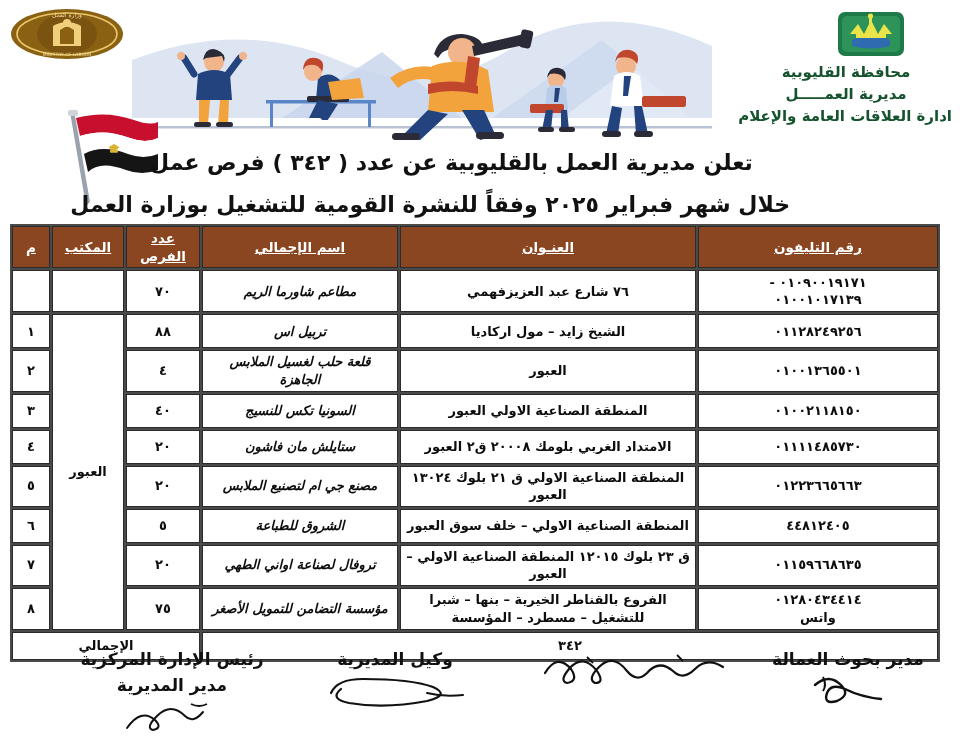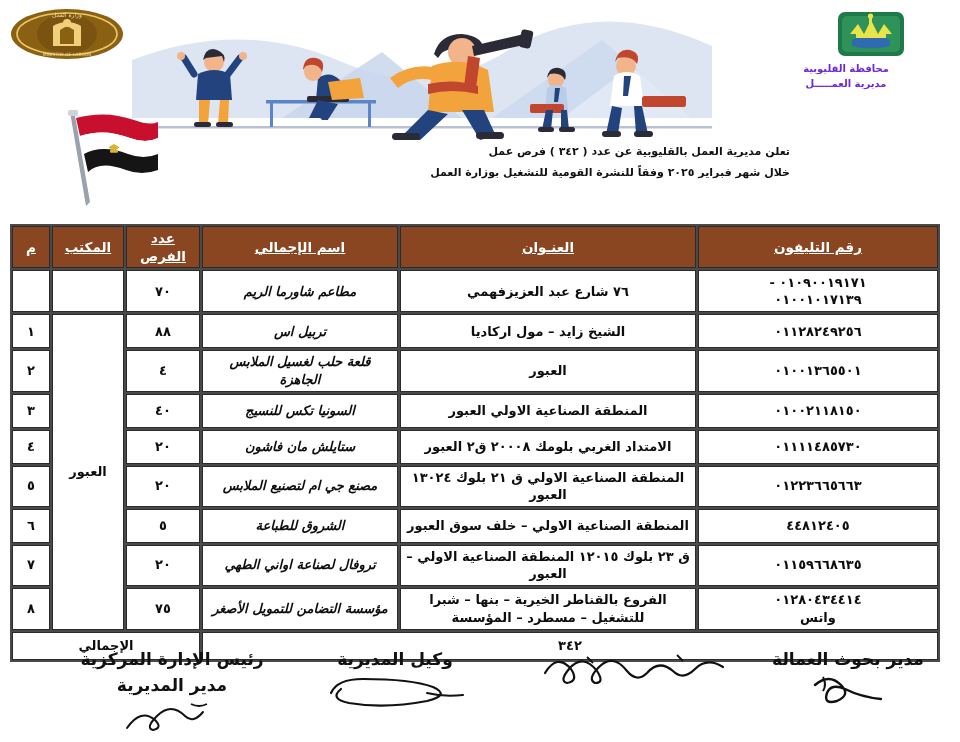--- a/index.html
+++ b/index.html
@@ -8,28 +8,28 @@
     font-family:"DejaVu Sans","Liberation Sans",sans-serif;
     overflow:hidden;position:relative;
   }
   .page{position:relative;width:960px;height:742px;}
 
   
   .header{position:relative;height:212px;}
   .ministry-emblem{position:absolute;left:8px;top:6px;width:118px;height:56px;}
   .gov-emblem{position:absolute;left:836px;top:10px;width:70px;height:48px;}
   .org-lines{position:absolute;left:740px;top:62px;width:212px;text-align:center;
-    font-weight:bold;font-size:10px;color:#6d28d9;line-height:1.45;letter-spacing:0px;}
+    font-weight:bold;font-size:15px;color:#14532d;line-height:1.45;letter-spacing:0px;}
   .org-lines div{white-space:nowrap;}
 
   .illustration{position:absolute;left:132px;top:0px;width:580px;height:140px;overflow:hidden;}
   .flag-wrap{position:absolute;left:34px;top:98px;width:140px;height:112px;}
 
-  .announce{position:absolute;left:150px;top:142px;width:640px;text-align:right;
-    font-weight:bold;font-size:11px;color:#111;line-height:1.9;}
+  .announce{position:absolute;left:150px;top:142px;width:640px;text-align:left;
+    font-weight:bold;font-size:22px;color:#111;line-height:1.9;}
   .announce div{white-space:nowrap;}
 
   
   .table-wrap{position:absolute;left:20px;top:224px;width:920px;}
   table.jobs{border-collapse:separate;border-spacing:2px;width:920px;
     table-layout:fixed;background:#4a4a4a;}
   table.jobs th,table.jobs td{
     border:1px solid #2b2b2b;background:#ffffff;padding:2px 4px;
     font-size:13px;color:#0d0d0d;text-align:center;vertical-align:middle;
     font-weight:bold;line-height:1.35;
@@ -189,20 +189,21 @@
         <path d="M14 24 L22 14 L28 24 L35 10 L42 24 L48 14 L56 24 Z" fill="#e8e44a"></path>
         <rect x="20" y="24" width="30" height="4" fill="#e8e44a"></rect>
         <rect x="33" y="6" width="3" height="10" fill="#e8e44a"></rect>
         <circle cx="34.5" cy="6" r="2.6" fill="#e8e44a"></circle>
       </svg>
     </div>
 
     <div class="org-lines">
       <div>محافظة القليوبية</div>
       <div>مديرية العمـــــل</div>
+      <div>ادارة العلاقات العامة والإعلام</div>
     </div>
 
     <div class="announce">
       <div>تعلن مديرية العمل بالقليوبية عن عدد ( ٣٤٢ ) فرص عمل</div>
       <div>خلال شهر فبراير ٢٠٢٥  وفقاً للنشرة القومية للتشغيل بوزارة العمل</div>
     </div>
   </div>
 
   <div class="table-wrap">
     <table class="jobs">

